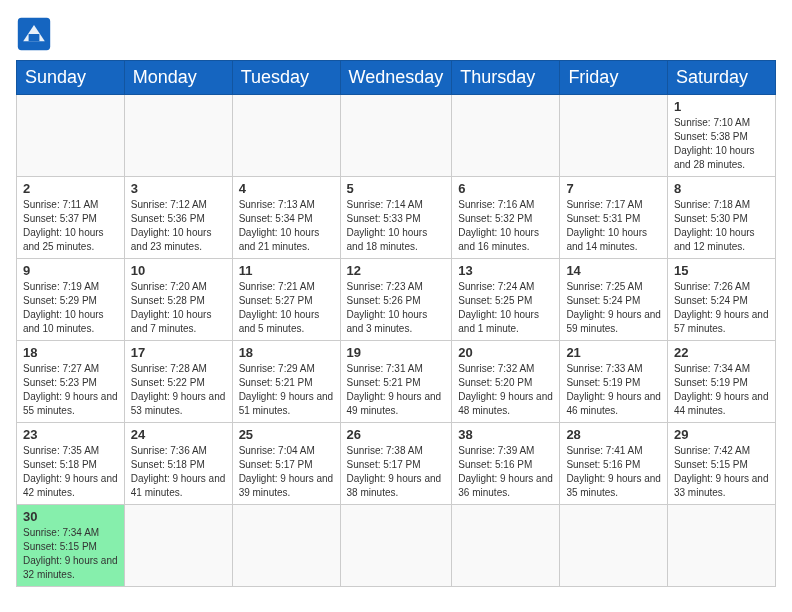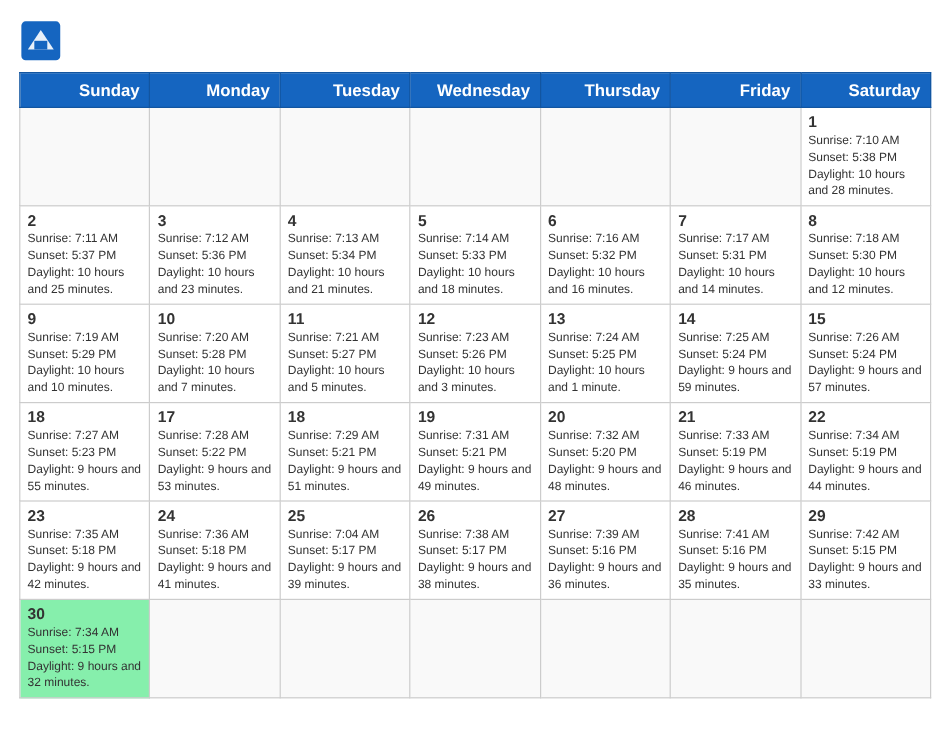--- a/index.html
+++ b/index.html
@@ -44,24 +44,24 @@
       color: #555;
     }
     .calendar {
       width: 100%;
       border-collapse: collapse;
       border: 1px solid #ccc;
     }
     .calendar th {
       background: #1565c0;
       color: #fff;
-      text-align: right;
+      text-align: left;
       padding: 6px 8px;
-      font-size: 14px;
-      font-weight: bold;
+      font-size: 18px;
+      font-weight: normal;
       border: 1px solid #1255a0;
     }
     .calendar td {
       vertical-align: top;
       border: 1px solid #ccc;
       padding: 4px 6px;
       width: calc(100% / 7);
       min-height: 70px;
       font-size: 11px;
       color: #333;
@@ -284,21 +284,21 @@
 Sunset: 5:17 PM
 Daylight: 9 hours and 39 minutes.</div>
         </td>
         <td>
           <div class="day-number">26</div>
           <div class="day-info">Sunrise: 7:38 AM
 Sunset: 5:17 PM
 Daylight: 9 hours and 38 minutes.</div>
         </td>
         <td>
-          <div class="day-number">27</div>
+          <div class="day-number">38</div>
           <div class="day-info">Sunrise: 7:39 AM
 Sunset: 5:16 PM
 Daylight: 9 hours and 36 minutes.</div>
         </td>
         <td>
           <div class="day-number">28</div>
           <div class="day-info">Sunrise: 7:41 AM
 Sunset: 5:16 PM
 Daylight: 9 hours and 35 minutes.</div>
         </td>

